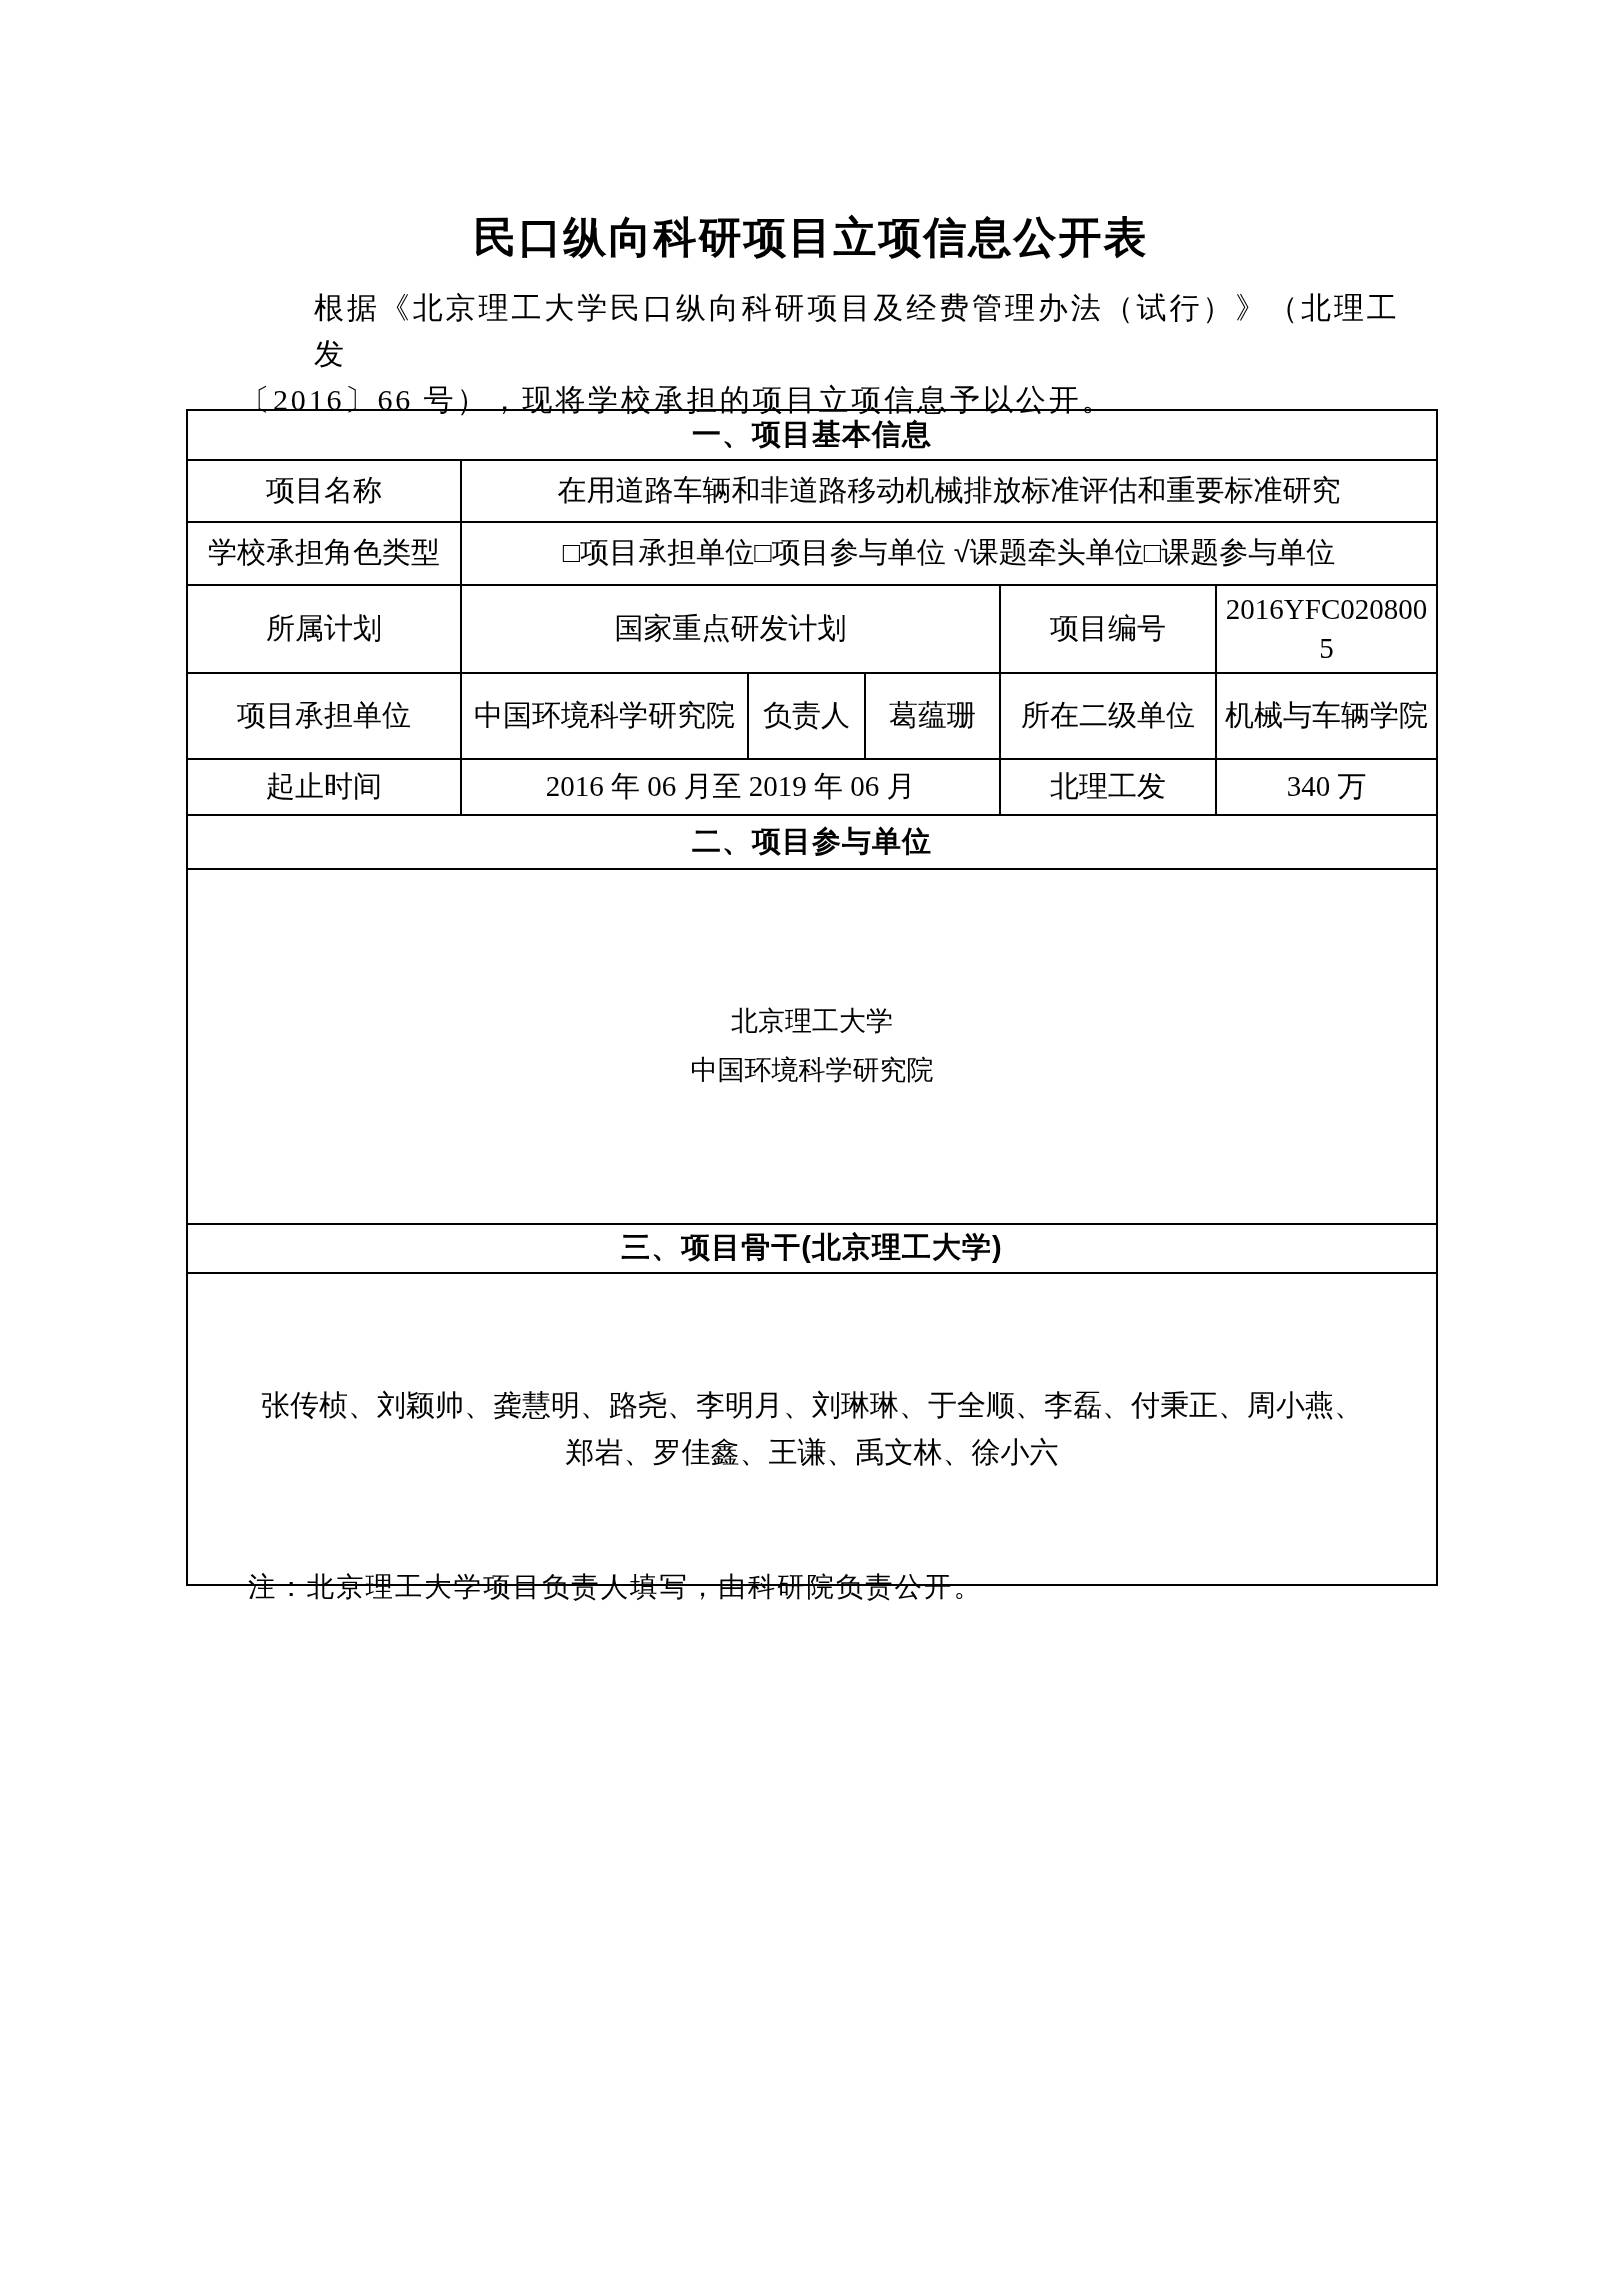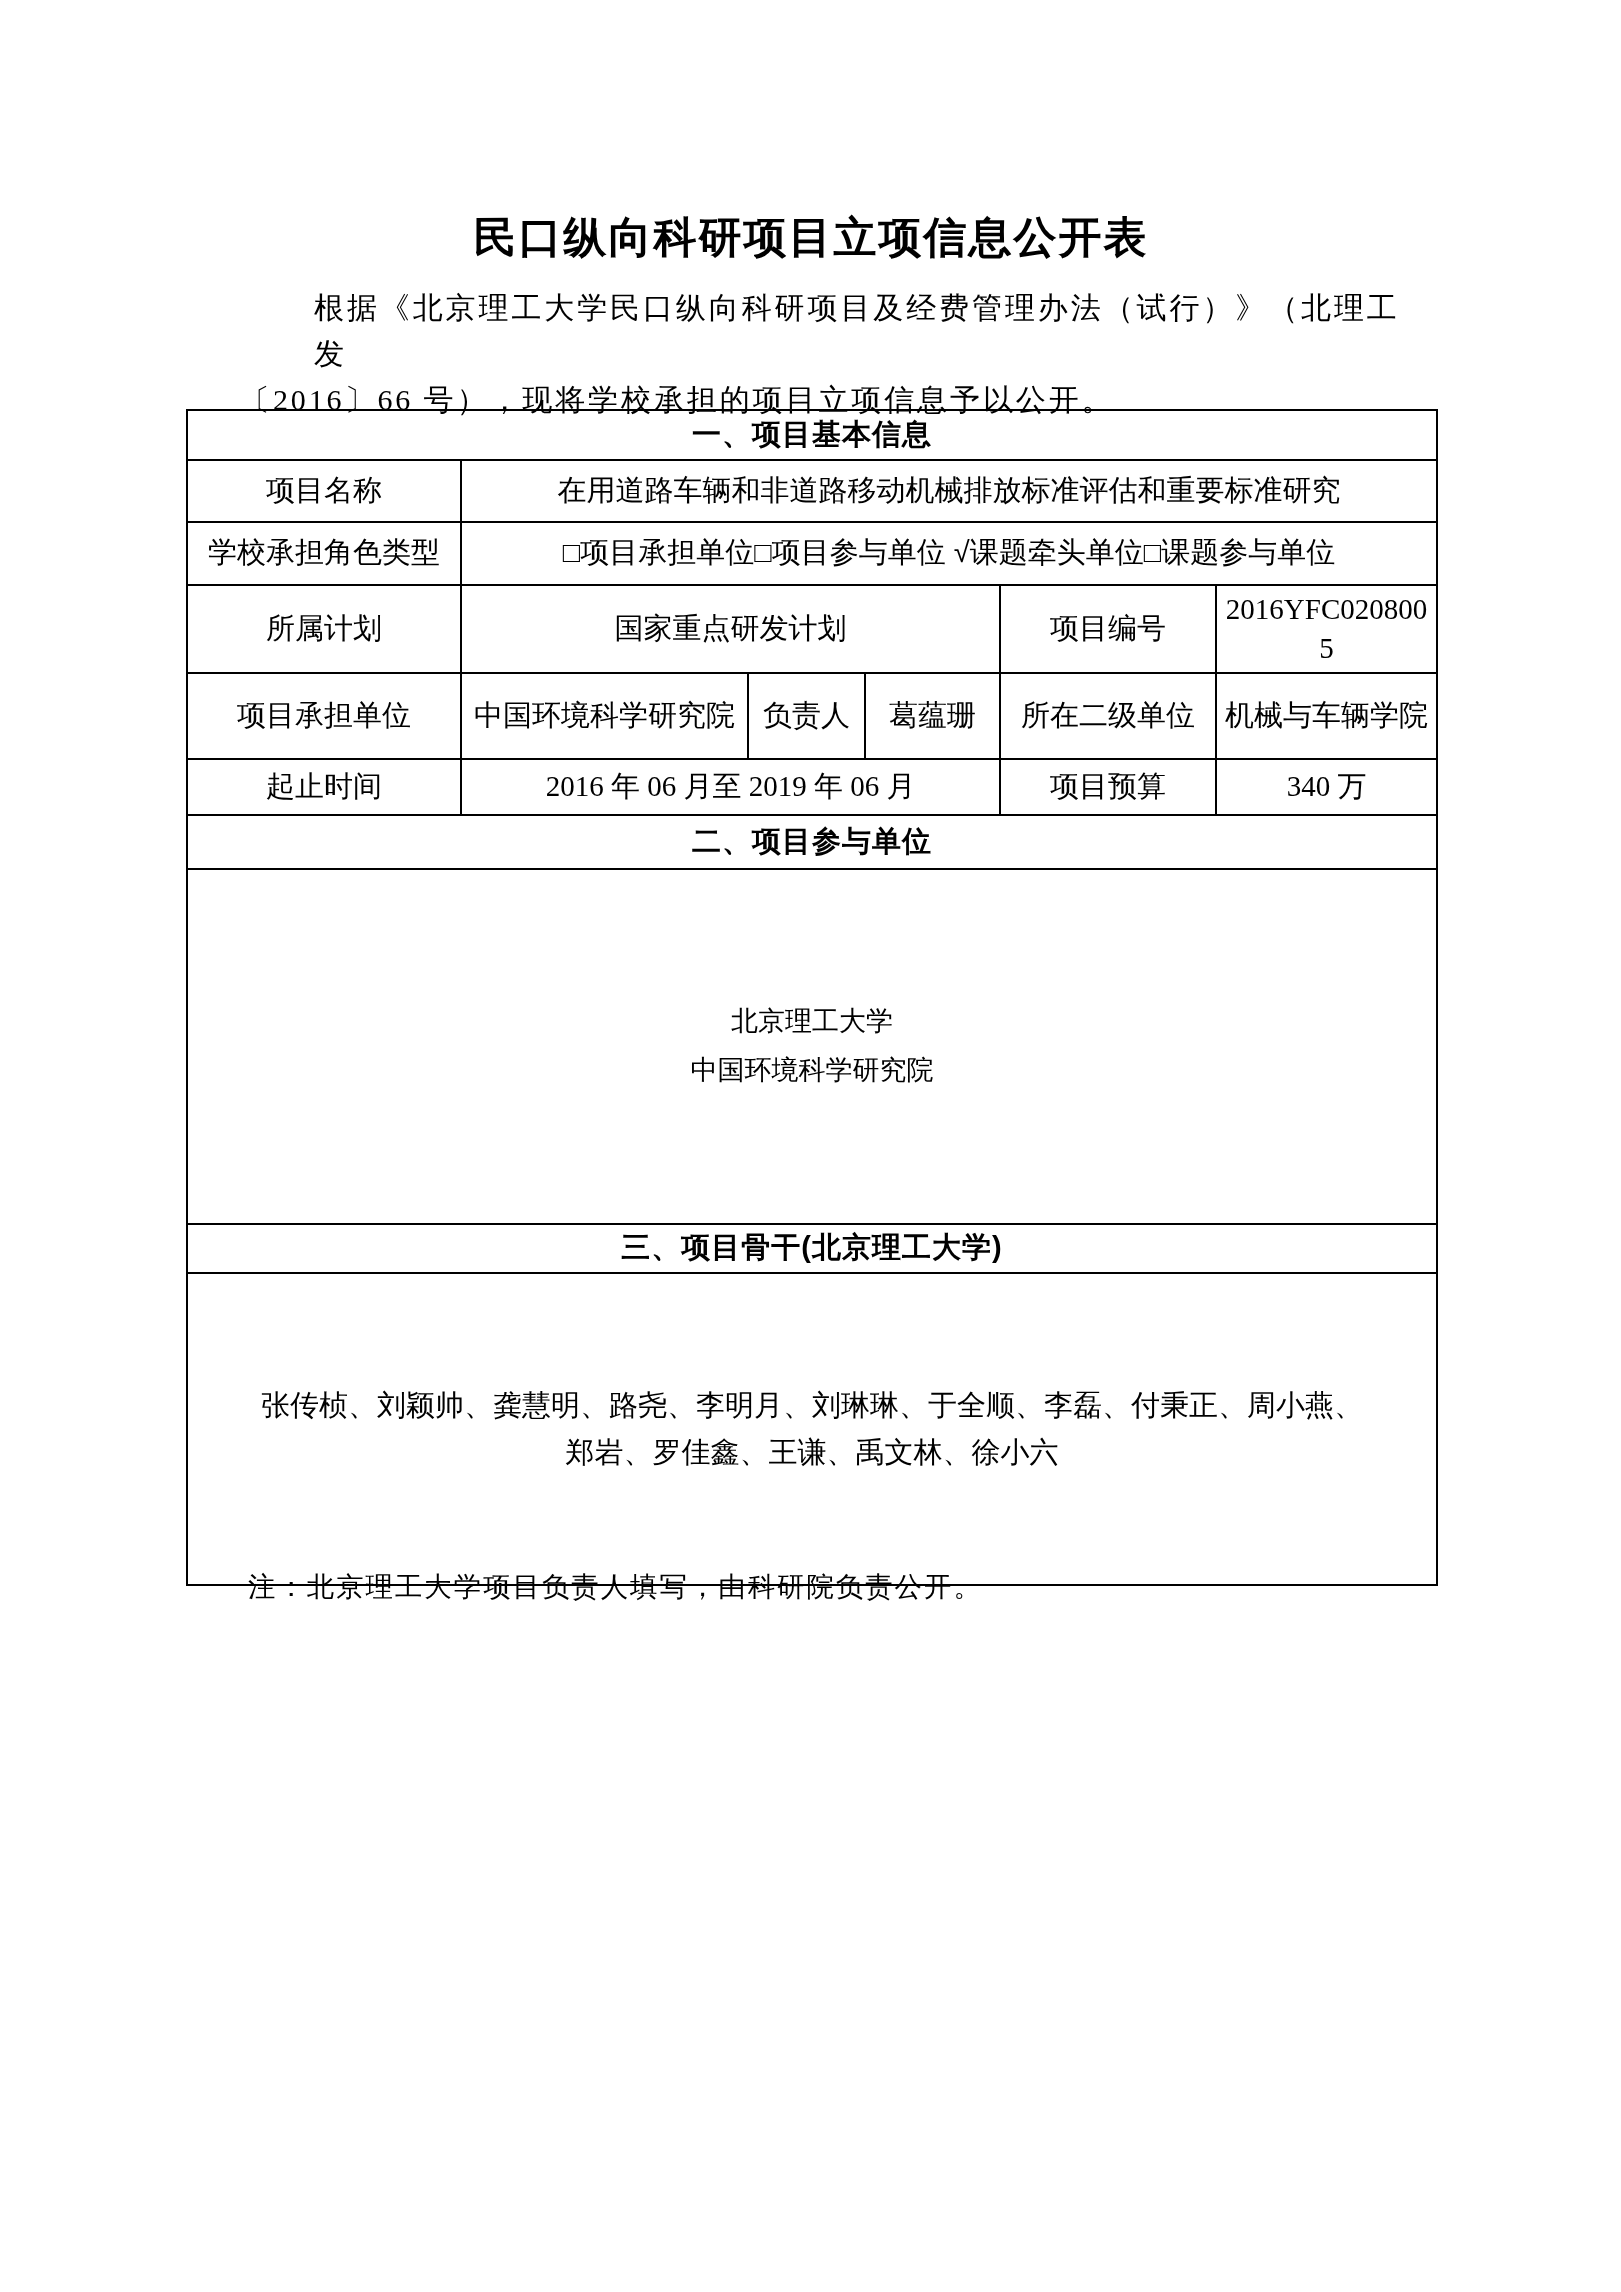--- a/index.html
+++ b/index.html
@@ -140,21 +140,21 @@
       <td>中国环境科学研究院</td>
       <td>负责人</td>
       <td>葛蕴珊</td>
       <td>所在二级单位</td>
       <td class="unit-cell">机械与车辆学院</td>
     </tr>
 
     <tr style="height:56px">
       <td>起止时间</td>
       <td colspan="3" class="serif">2016 年 06 月至 2019 年 06 月</td>
-      <td>项目预算</td>
+      <td>北理工发</td>
       <td class="serif">340 万</td>
     </tr>
 
     <tr style="height:54px">
       <td colspan="6" class="section-header">二、项目参与单位</td>
     </tr>
 
     <tr style="height:355px">
       <td colspan="6" class="participants-cell">
         <div class="participant-line">北京理工大学</div>

